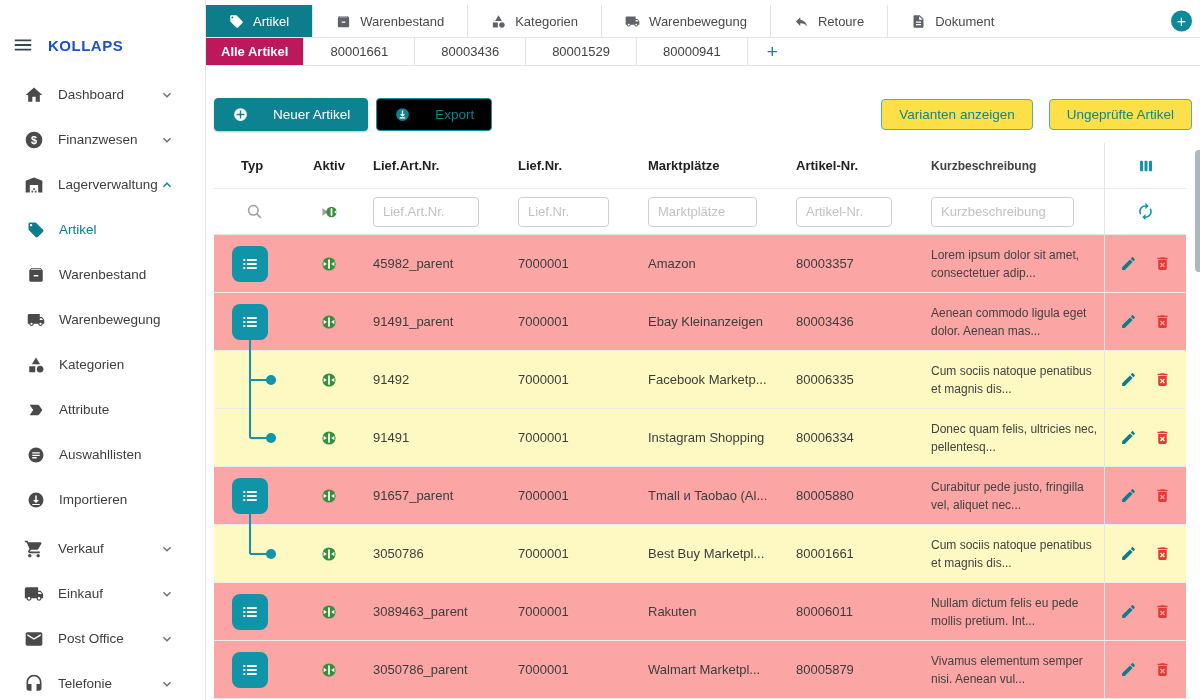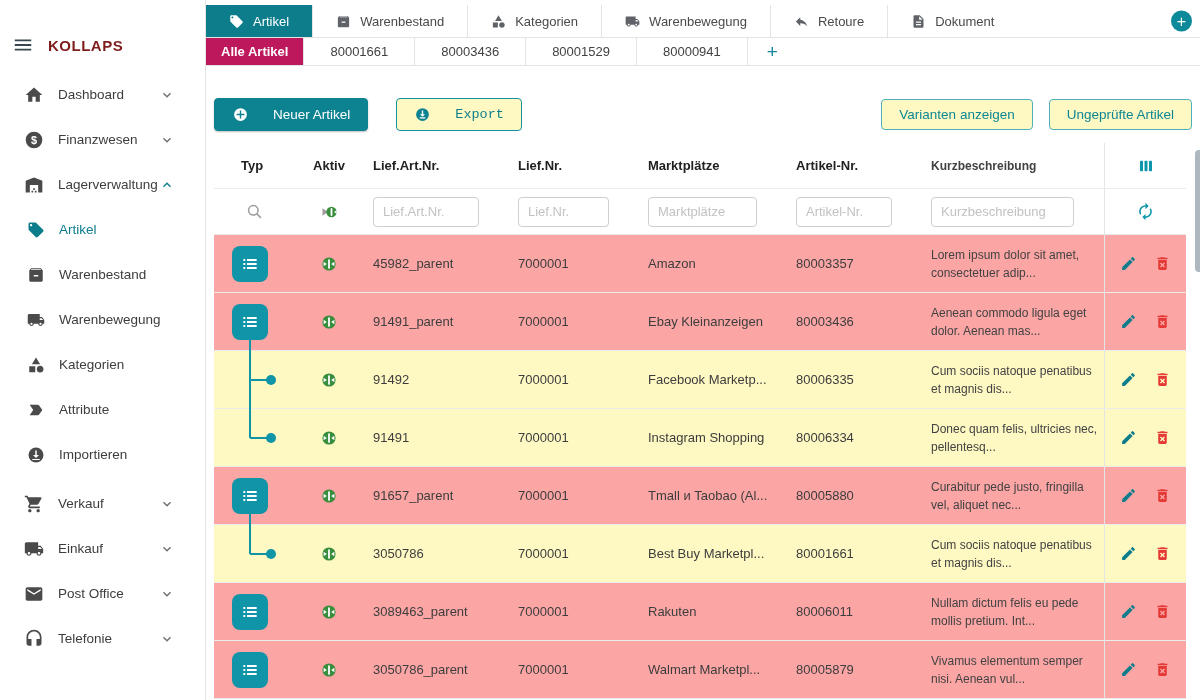--- a/index.html
+++ b/index.html
@@ -4,21 +4,21 @@
 <style>
   * { margin:0; padding:0; box-sizing:border-box; }
   html,body { width:1200px; height:700px; overflow:hidden; background:#fff;
               font-family:"Liberation Sans", sans-serif; }
   .app { display:flex; width:1200px; height:700px; }
 
   
   .sidebar { width:206px; flex-shrink:0; background:#fff; border-right:1px solid #e4e4e4; }
   .logo-row { display:flex; align-items:center; padding:30px 0 0 12px; height:60px; }
   .logo-row svg { width:22px; height:22px; color:#37474f; }
-  .logo-text { margin-left:14px; font-size:15px; font-weight:700; letter-spacing:.5px; color:#7f1d1d; }
+  .logo-text { margin-left:14px; font-size:15px; font-weight:700; letter-spacing:.5px; color:#1d4ed8; }
   .nav { padding-top:12px; }
   .side-item { height:45px; display:flex; align-items:center; padding-left:24px;
                cursor:pointer; color:#3d3d3d; font-size:13.5px; position:relative; }
   .side-item .sicon { width:20px; height:20px; color:#4a4a4a; display:flex; }
   .side-item .sicon svg { width:20px; height:20px; }
   .side-item .slabel { margin-left:14px; }
   .side-item .chev { margin-left:auto; margin-right:30px; color:#6d6d6d; display:flex; }
   .side-item .chev svg { width:16px; height:16px; }
   .side-item.sub { padding-left:27px; }
   .side-item.sub .sicon { width:18px; height:18px; }
@@ -53,22 +53,22 @@
   .stab.active { background:#be185d; color:#fff; font-weight:700; padding:0 15px; }
   .stab.add { color:#0d8a99; font-size:19px; padding:0 19px; font-weight:400; }
 
   .content { padding:32px 14px 0 8px; }
   .toolbar { display:flex; align-items:center; height:33px; width:978px; }
   .btn { display:flex; align-items:center; gap:24px; height:33px; padding:0 17px;
          border-radius:4px; font-size:13.5px; cursor:pointer; white-space:nowrap; }
   .btn svg { width:17px; height:17px; }
   .btn-primary { background:#0d8290; color:#fff; border:1px solid #0d8290;
                  box-shadow:0 1px 2px rgba(0,0,0,.25); }
-  .btn-outline { background:#fef9c3; color:#0d7f8c; border:1px solid #16919f; margin-left:28px;font-family:Liberation Mono, monospace; }
-  .btn-light { background:#fef9c3; color:#0d8694; border:1px solid #4fb0bd; height:31px; }
+  .btn-outline { background:#000000; color:#0d7f8c; border:1px solid #16919f; margin-left:8px; }
+  .btn-light { background:#fde047; color:#0d8694; border:1px solid #4fb0bd; height:31px; }
   .toolbar-right { margin-left:auto; display:flex; gap:16px; }
 
   
   .table { margin-top:12px; width:972px; }
   .thead { display:flex; height:46px; align-items:center; border-bottom:1px solid #ececec;
            font-size:13px; font-weight:700; color:#212121; }
   .tfilter { display:flex; height:46px; align-items:center; border-bottom:1px solid #e8e8e8; }
   .trow { display:flex; height:58px; align-items:center; border-bottom:1px solid #ececec;
           font-size:13px; color:#3d3d3d; background:#fca5a5; }
   .trow.shaded { background:#fef9c3; }
@@ -200,20 +200,29 @@
           </span>
         <span class="slabel">Kategorien</span>
       </div>
       <div class="side-item sub">
         <span class="sicon">
             <svg viewBox="0 0 24 24" fill="currentColor">
               <path d="M3.5 18.99l11 .01c.67 0 1.27-.33 1.63-.84L20.5 12l-4.37-6.16c-.36-.51-.96-.84-1.63-.84l-11 .01L8.34 12 3.5 18.99z"></path>
             </svg>
           </span>
         <span class="slabel">Attribute</span>
+      </div>
+      <div class="side-item sub">
+        <span class="sicon">
+            <svg viewBox="0 0 24 24" fill="currentColor">
+              <circle cx="12" cy="12" r="10"></circle>
+              <path fill="#fff" d="M7 8.2h10v1.8H7zM7 11.5h10v1.8H7zM7 14.8h6v1.8H7z"></path>
+            </svg>
+          </span>
+        <span class="slabel">Auswahllisten</span>
       </div>
       <div class="side-item sub">
         <span class="sicon">
             <svg viewBox="0 0 24 24" fill="currentColor">
               <circle cx="12" cy="12" r="10"></circle>
               <path fill="#fff" d="M11 6h2v6h3l-4 4-4-4h3zM7 17.2h10v1.6H7z"></path>
             </svg>
           </span>
         <span class="slabel">Importieren</span>
       </div>

